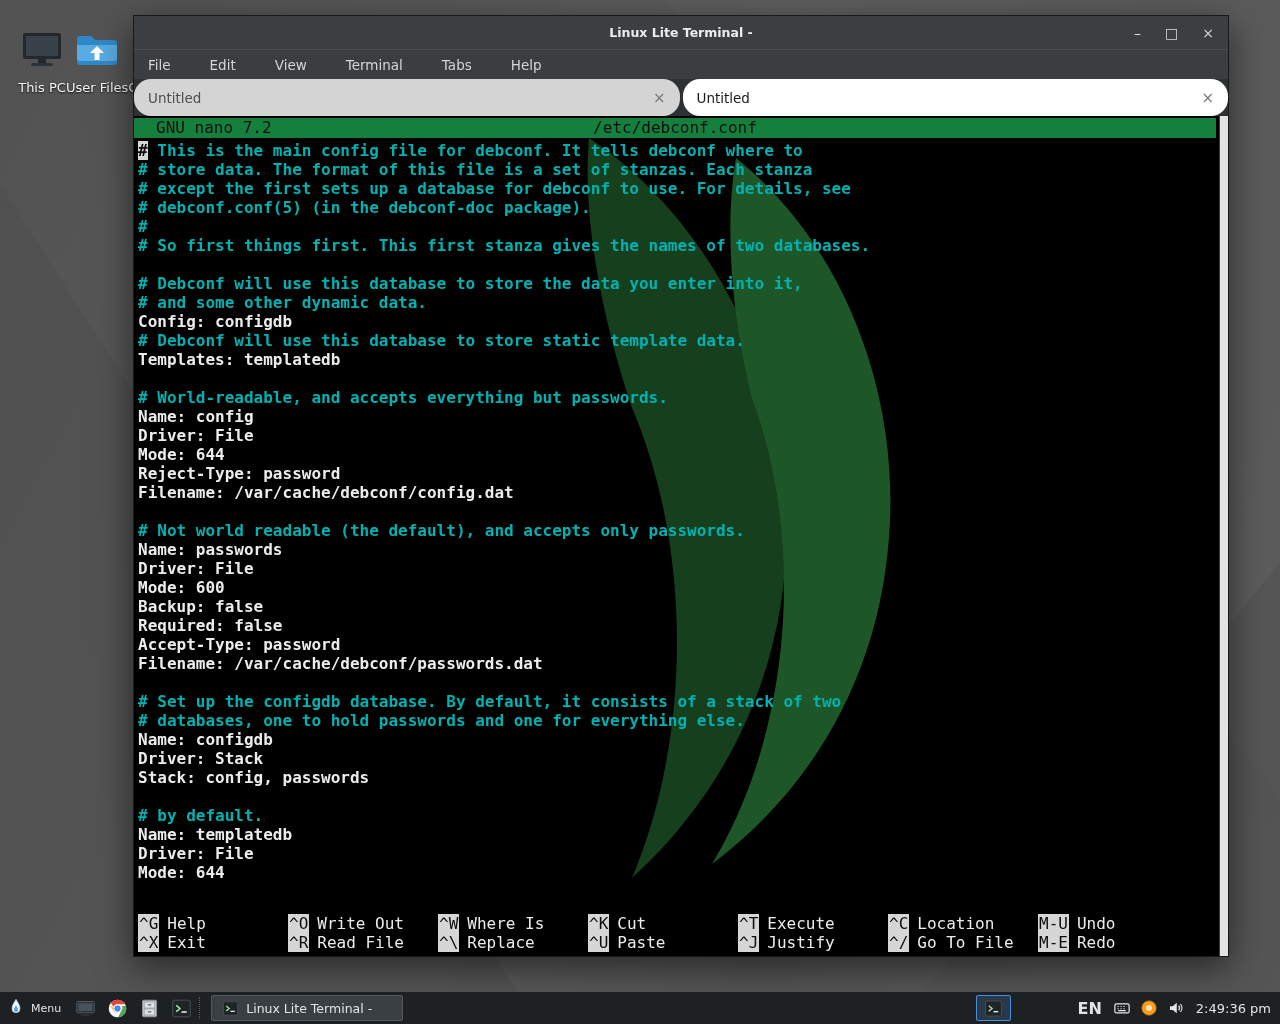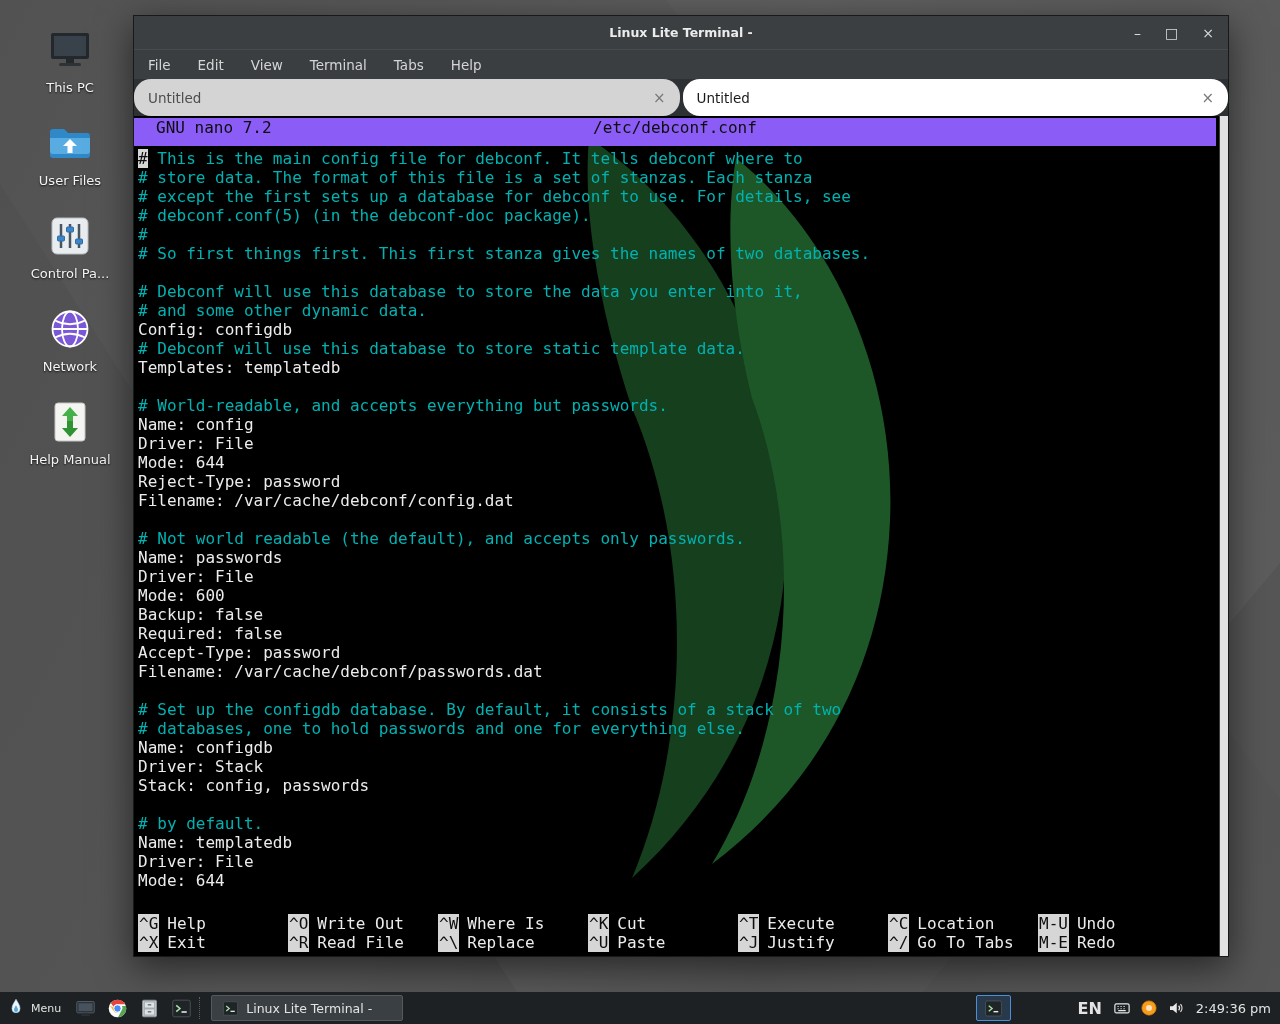--- a/index.html
+++ b/index.html
@@ -9,56 +9,56 @@
   .screen { position:relative; width:1280px; height:1024px; overflow:hidden; }
 
   
   .wallpaper { position:absolute; inset:0; background:linear-gradient(118deg,#525252 0%,#5d5d5d 45%,#535353 70%,#5b5b5b 100%); }
   .wp-tri { position:absolute; inset:0; }
   .wp-tri1 { clip-path:polygon(52% 0,100% 0,100% 78%); background:#606060; opacity:.55; }
   .wp-tri2 { clip-path:polygon(0 18%,42% 100%,0 100%); background:#4d4d4d; opacity:.5; }
   .wp-tri3 { clip-path:polygon(70% 100%,100% 55%,100% 100%); background:#515151; opacity:.6; }
 
   
-  .desktop-icons { position:absolute; left:18px; top:26px; width:104px; display:flex; flex-direction:column; gap:24px; }
+  .desktop-icons { position:absolute; left:18px; top:26px; width:104px; display:flex; flex-direction:row; }
   .desktop-icon { width:104px; display:flex; flex-direction:column; align-items:center; gap:6px; cursor:default; }
   .di-glyph { width:48px; height:48px; }
   .di-glyph svg { width:48px; height:48px; display:block; }
   .di-label { color:#f4f4f4; font-size:13px; text-align:center; text-shadow:0 1px 2px rgba(0,0,0,.85); white-space:nowrap; }
 
   
   .window { position:absolute; left:133px; top:15px; width:1096px; height:942px; background:#000;
             border:1px solid #17191b; box-shadow:0 10px 34px rgba(0,0,0,.55); display:flex; flex-direction:column; }
   .titlebar { height:33px; background:#3b3f42; display:flex; align-items:center; justify-content:center; position:relative; flex:0 0 auto; }
   .title { color:#ececec; font-size:12.5px; font-weight:bold; }
   .controls { position:absolute; right:14px; top:0; bottom:0; display:flex; align-items:center; gap:24px; color:#d9d9d9; }
   .controls span { font-size:14px; line-height:1; cursor:default; }
-  .menubar { height:30px; background:#3a3e41; border-top:1px solid #474b4e; display:flex; align-items:center; gap:27px; padding-left:14px; flex:0 0 auto; }
+  .menubar { height:30px; background:#3a3e41; border-top:1px solid #474b4e; display:flex; align-items:center; gap:39px; padding-left:14px; flex:0 0 auto; }
   .menu-item { color:#d5d5d5; font-size:13.5px; cursor:default; }
 
   
   .tabbar { height:37px; background:#2e3133; display:flex; gap:3px; flex:0 0 auto; }
   .tab { flex:1 1 0; display:flex; align-items:center; padding:0 14px; font-size:13.5px; min-width:0;border-radius:17px; }
   .tab.inactive { background:#d4d4d4; color:#4d4d4d; }
   .tab.active { background:#ffffff; color:#1a1a1a; }
   .tab-close { margin-left:auto; color:#7a7a7a; font-size:15px; }
 
   
   .term { flex:1 1 auto; position:relative; background:var(--term-bg,#000);
           font-family:"DejaVu Sans Mono","Liberation Mono",monospace; font-size:16px; overflow:hidden; }
   .term-logo { position:absolute; left:0; top:0; pointer-events:none; }
   .term-logo .blade1 { fill:var(--logo-dark,#153f1d); }
   .term-logo .blade2 { fill:var(--logo-light,#1d5727); }
 
-  .nano-header { position:relative; height:28px; margin:2px 12px 0 0; background:#8b5cf6; color:#0e0e0e; }
+  .nano-header { position:relative; height:20px; margin:2px 12px 0 0; background:#15803d; color:#0e0e0e; }
   .nano-version { position:absolute; left:22px; top:0; line-height:20px; }
   .nano-filename { position:absolute; left:0; right:0; top:0; text-align:center; line-height:20px; }
 
   .nano-body { position:relative; padding:3px 14px 0 4px; }
-  .line { height:19px; line-height:19px; white-space:pre; color:#ececec; }
+  .line { height:19px; line-height:19px; white-space:pre; color:#ececec;font-weight:bold; }
   .line.comment { color:var(--comment,#00b2b2); }
   .cursor-char { background:#d6d6d6; color:#0e0e0e; }
 
   .nano-shortcuts { position:absolute; left:4px; right:16px; bottom:4px; }
   .sc-row { display:grid; grid-template-columns:repeat(6,150px) 1fr; height:19px; line-height:19px; }
   .sc { white-space:pre; }
   .sc-key { background:#d6d6d6; color:#0e0e0e; padding:0 1px; }
   .sc-label { color:#ececec; margin-left:8px; }
 
   .term-scrollbar { position:absolute; top:0; right:0; bottom:0; width:9px; background:#9f9f9f; border-left:1px solid #3c3c3c; }
@@ -249,21 +249,21 @@
             <div class="sc"><span class="sc-key">^T</span><span class="sc-label">Execute</span></div>
             <div class="sc"><span class="sc-key">^C</span><span class="sc-label">Location</span></div>
             <div class="sc"><span class="sc-key">M-U</span><span class="sc-label">Undo</span></div>
           </div>
           <div class="sc-row">
             <div class="sc"><span class="sc-key">^X</span><span class="sc-label">Exit</span></div>
             <div class="sc"><span class="sc-key">^R</span><span class="sc-label">Read File</span></div>
             <div class="sc"><span class="sc-key">^\</span><span class="sc-label">Replace</span></div>
             <div class="sc"><span class="sc-key">^U</span><span class="sc-label">Paste</span></div>
             <div class="sc"><span class="sc-key">^J</span><span class="sc-label">Justify</span></div>
-            <div class="sc"><span class="sc-key">^/</span><span class="sc-label">Go To Tabs</span></div>
+            <div class="sc"><span class="sc-key">^/</span><span class="sc-label">Go To File</span></div>
             <div class="sc"><span class="sc-key">M-E</span><span class="sc-label">Redo</span></div>
           </div>
         </div>
 
       <div class="term-scrollbar">
         <div class="thumb"></div>
       </div>
     </div>
   </div>
 

